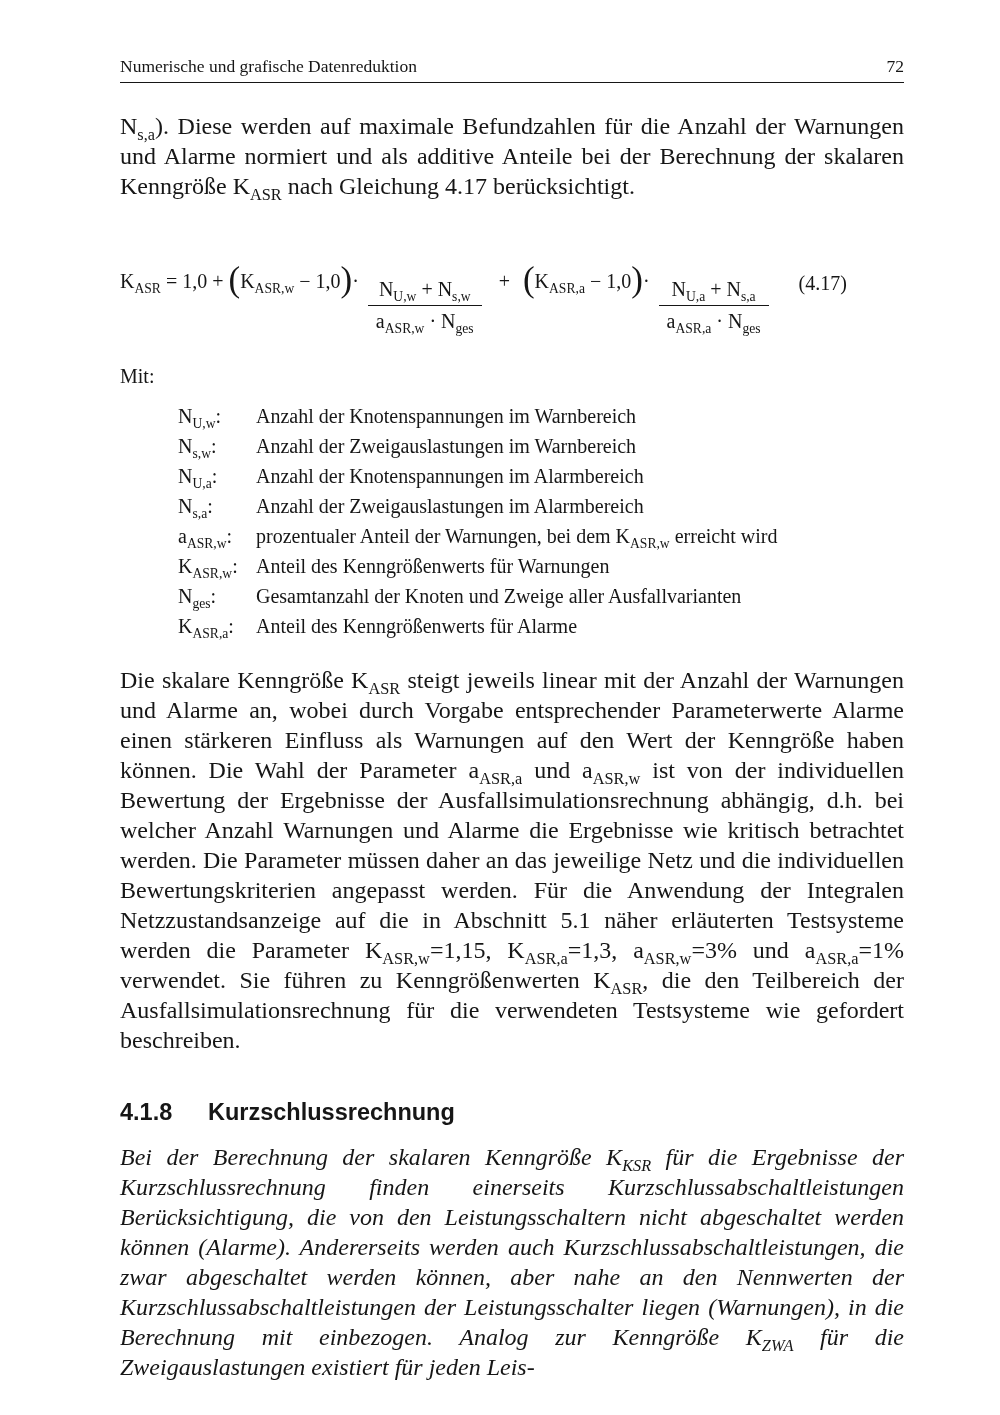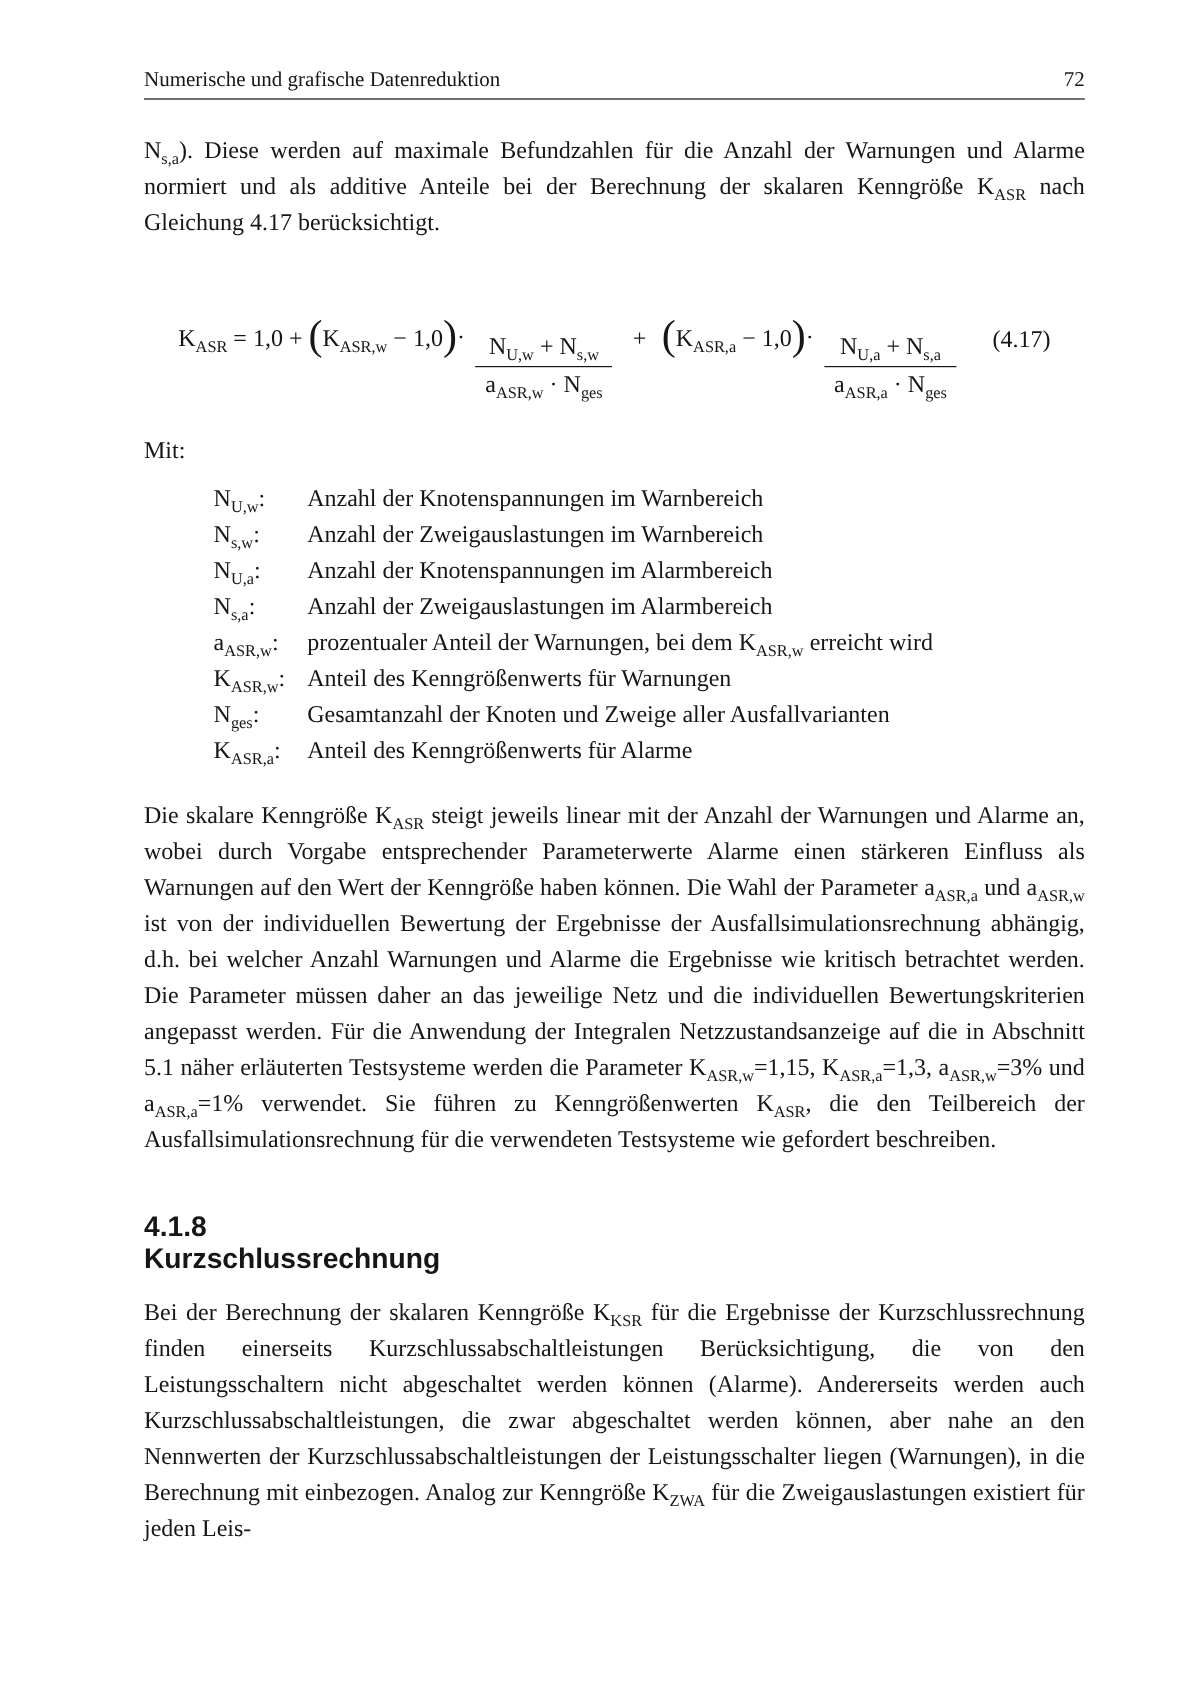--- a/index.html
+++ b/index.html
@@ -24,33 +24,33 @@
     display: flex;
     justify-content: space-between;
     align-items: baseline;
     font-size: 17.5px;
     padding-bottom: 5px;
     border-bottom: 1.4px solid #161616;
   }
 
   
   .para {
-    font-size: 20px;
+    font-size: 24px;
     line-height: 30px;
     text-align: justify;
     margin: 0;
   }
   .para-intro { margin-top: 28px; }
   .para-discussion { margin-top: 24px; }
-  .para-kurzschluss { margin-top: 16px; }
+  .para-kurzschluss { margin-top: 16px; font-style: italic; }
 
   
   .equation {
     display: flex;
-    justify-content: center;
+    justify-content: flex-start;
     align-items: center;
     margin: 32px 0 28px 0;
     font-size: 20px;
     gap: 16px;
   }
   .eq-body { white-space: nowrap; }
   .paren {
     font-size: 175%;
     line-height: 0;
     vertical-align: -0.1em;
@@ -91,21 +91,20 @@
   .def-desc { flex: 1; }
 
   
   .section-heading {
     display: flex;
     align-items: baseline;
     font-family: "Liberation Sans", sans-serif;
     font-weight: bold;
     font-size: 23.5px;
     margin-top: 44px;
-    flex-direction: column;
   }
   .section-number { width: 88px; flex-shrink: 0; }
 </style>
 </head>
 <body>
 
 <div class="page">
 
   <div class="running-header">
     <span>Numerische und grafische Datenreduktion</span>

